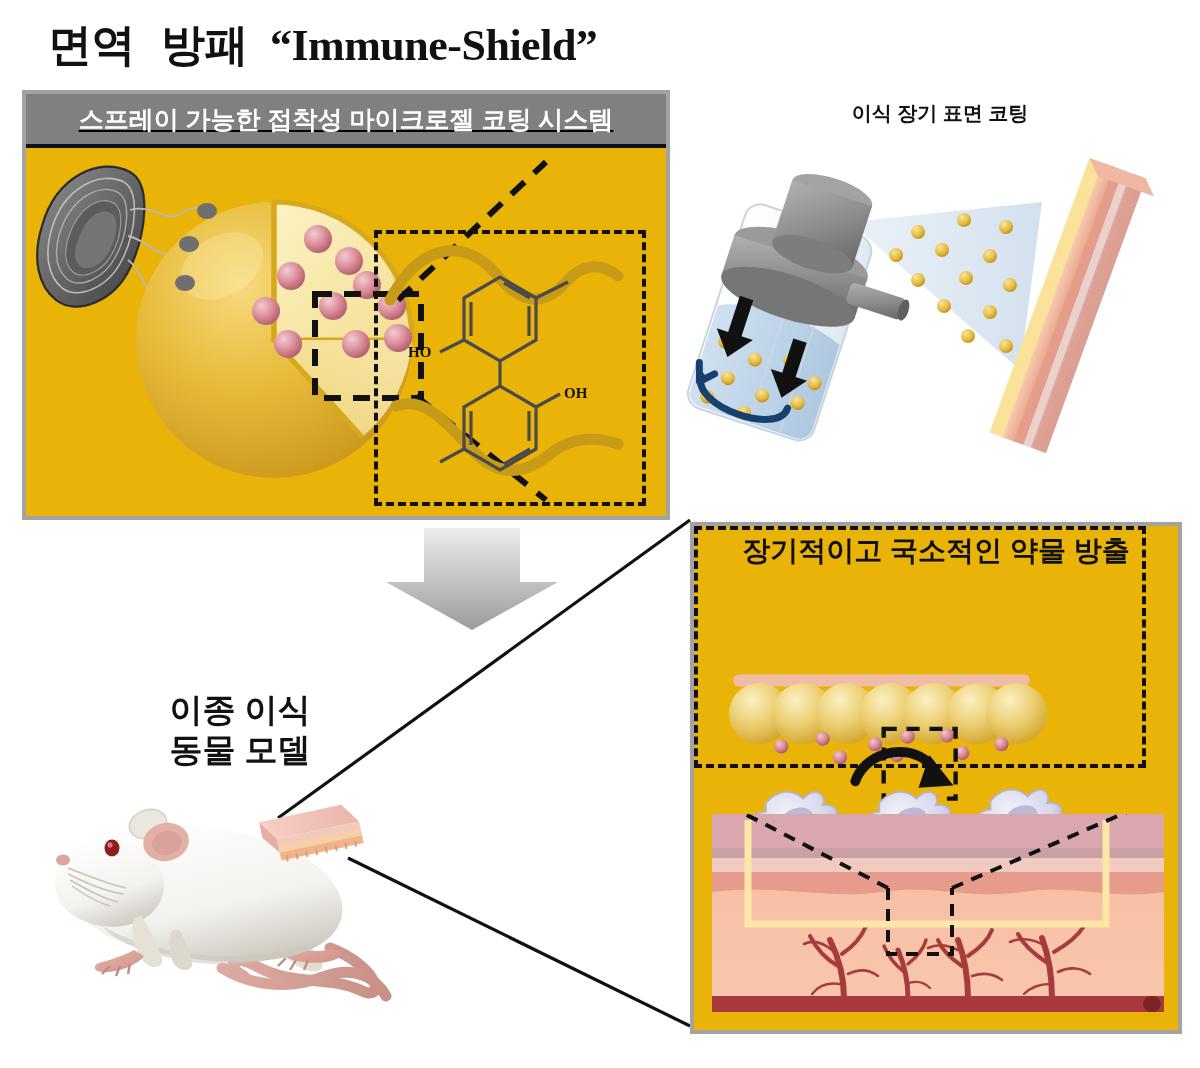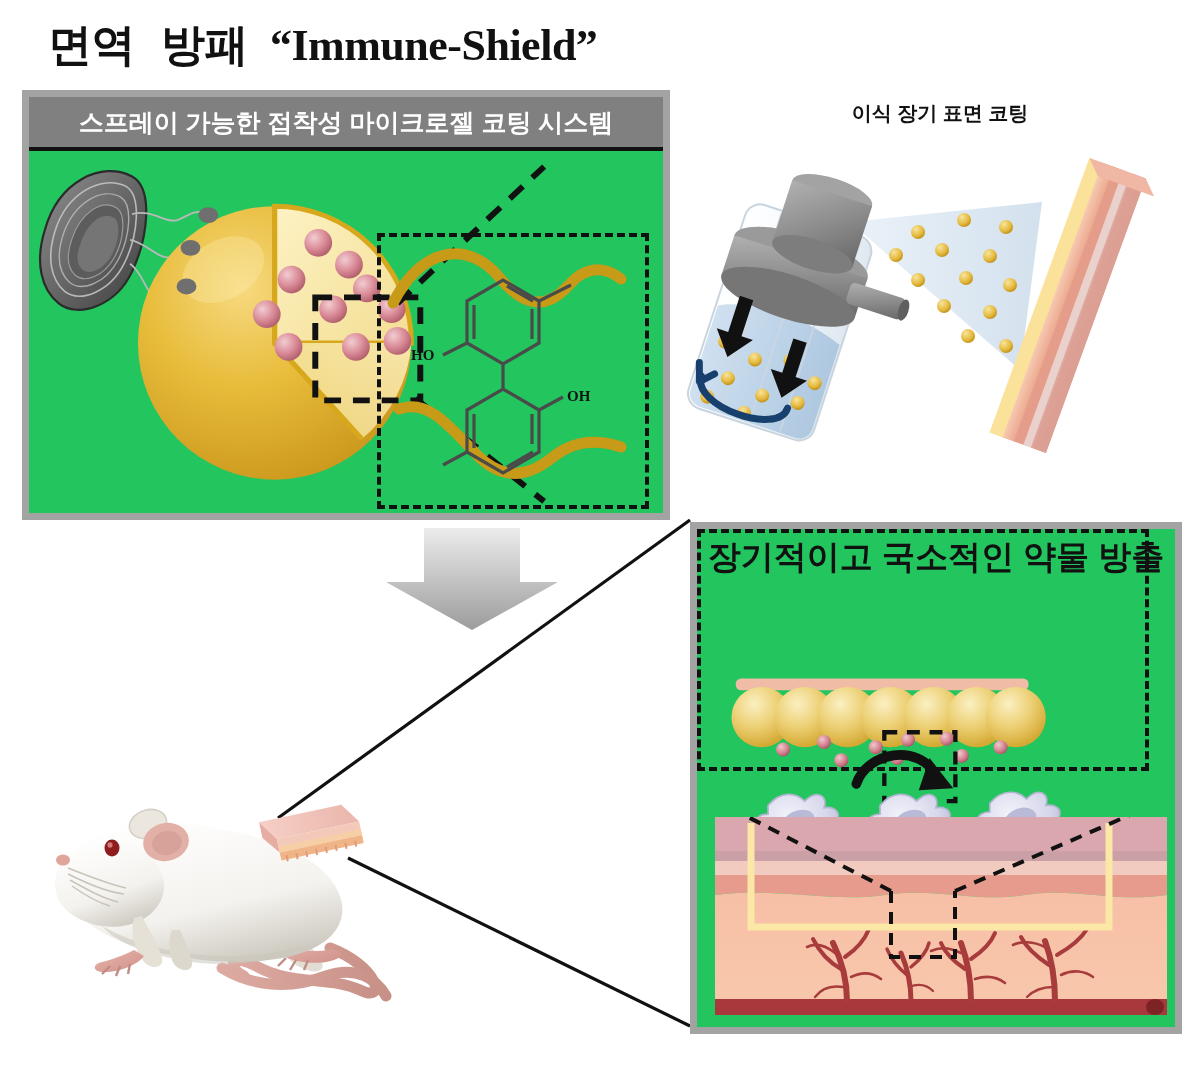--- a/index.html
+++ b/index.html
@@ -13,21 +13,21 @@
   
   .title {
     position:absolute; left:48px; top:16px;
     font-size:44px; font-weight:bold; color:#111;
     white-space:nowrap; letter-spacing:-0.5px;
   }
   .title .ko { font-family:Liberation Mono, monospace;text-align:center; }
   .title .en { font-family:"Liberation Serif", serif; margin-left:22px; }
 
   
-  .panel { position:absolute; border:7px solid #a3a3a3; background:#22c55e; }
+  .panel { position:absolute; border:4px solid #a3a3a3; background:#eab308;text-decoration:underline; }
   .panel-head {
     background:#808080; color:#fff; font-weight:bold;
     display:flex; align-items:center; justify-content:center;
     border-bottom:4px solid #111; white-space:nowrap;
   }
   .panel-body { position:relative; width:100%;border-radius:16px; }
   .plain-head {
     position:absolute; font-weight:bold; color:#111;
     white-space:nowrap; text-align:center;
   }
@@ -63,21 +63,21 @@
   .dashbox { position:absolute; border:4px dashed #111; }
   #chem-inset { left:348px; top:82px; width:272px; height:276px; }
 
   
   #release-inset {
     left:18px; top:20px; width:452px; height:242px;
     border:4px dashed #111;
   }
   #label-release {
     position:absolute; left:0; right:0; top:6px; text-align:center;
-    font-size:33px; font-weight:bold; color:#111; white-space:nowrap;
+    font-size:28px; font-weight:bold; color:#111; white-space:nowrap;
   }
   #tissue-block { position:absolute; left:18px; top:288px; width:452px; height:200px; }
 </style>
 </head>
 <body>
 
 <div id="stage">
 
   <div class="title">
     <span class="ko">면역 방패</span><span class="en">“Immune-Shield”</span>
@@ -327,20 +327,22 @@
     <polygon points="42,4 138,4 138,58 176,58 90,106 4,58 42,58" fill="url(#gArrow)"></polygon>
   </svg>
 
   <svg style="position:absolute; left:0; top:0; width:1200px; height:1068px; pointer-events:none" viewBox="0 0 1200 1068">
     <g stroke="#111" stroke-width="3.2" fill="none">
       <line x1="278" y1="818" x2="690" y2="520"></line>
       <line x1="348" y1="858" x2="690" y2="1026"></line>
     </g>
   </svg>
 
+  <div id="label-animal">이종 이식
+동물 모델</div>
 
   <svg style="position:absolute; left:30px; top:790px; width:390px; height:270px" viewBox="0 0 390 270">
     <defs>
       <linearGradient id="gFur" x1="0.25" y1="0" x2="0.7" y2="1">
         <stop offset="0%" stop-color="#ffffff"></stop>
         <stop offset="62%" stop-color="#f4f2ee"></stop>
         <stop offset="100%" stop-color="#ccc8bf"></stop>
       </linearGradient>
       <linearGradient id="gPaw" x1="0" y1="0" x2="1" y2="1">
         <stop offset="0%" stop-color="#e8b4ab"></stop>

